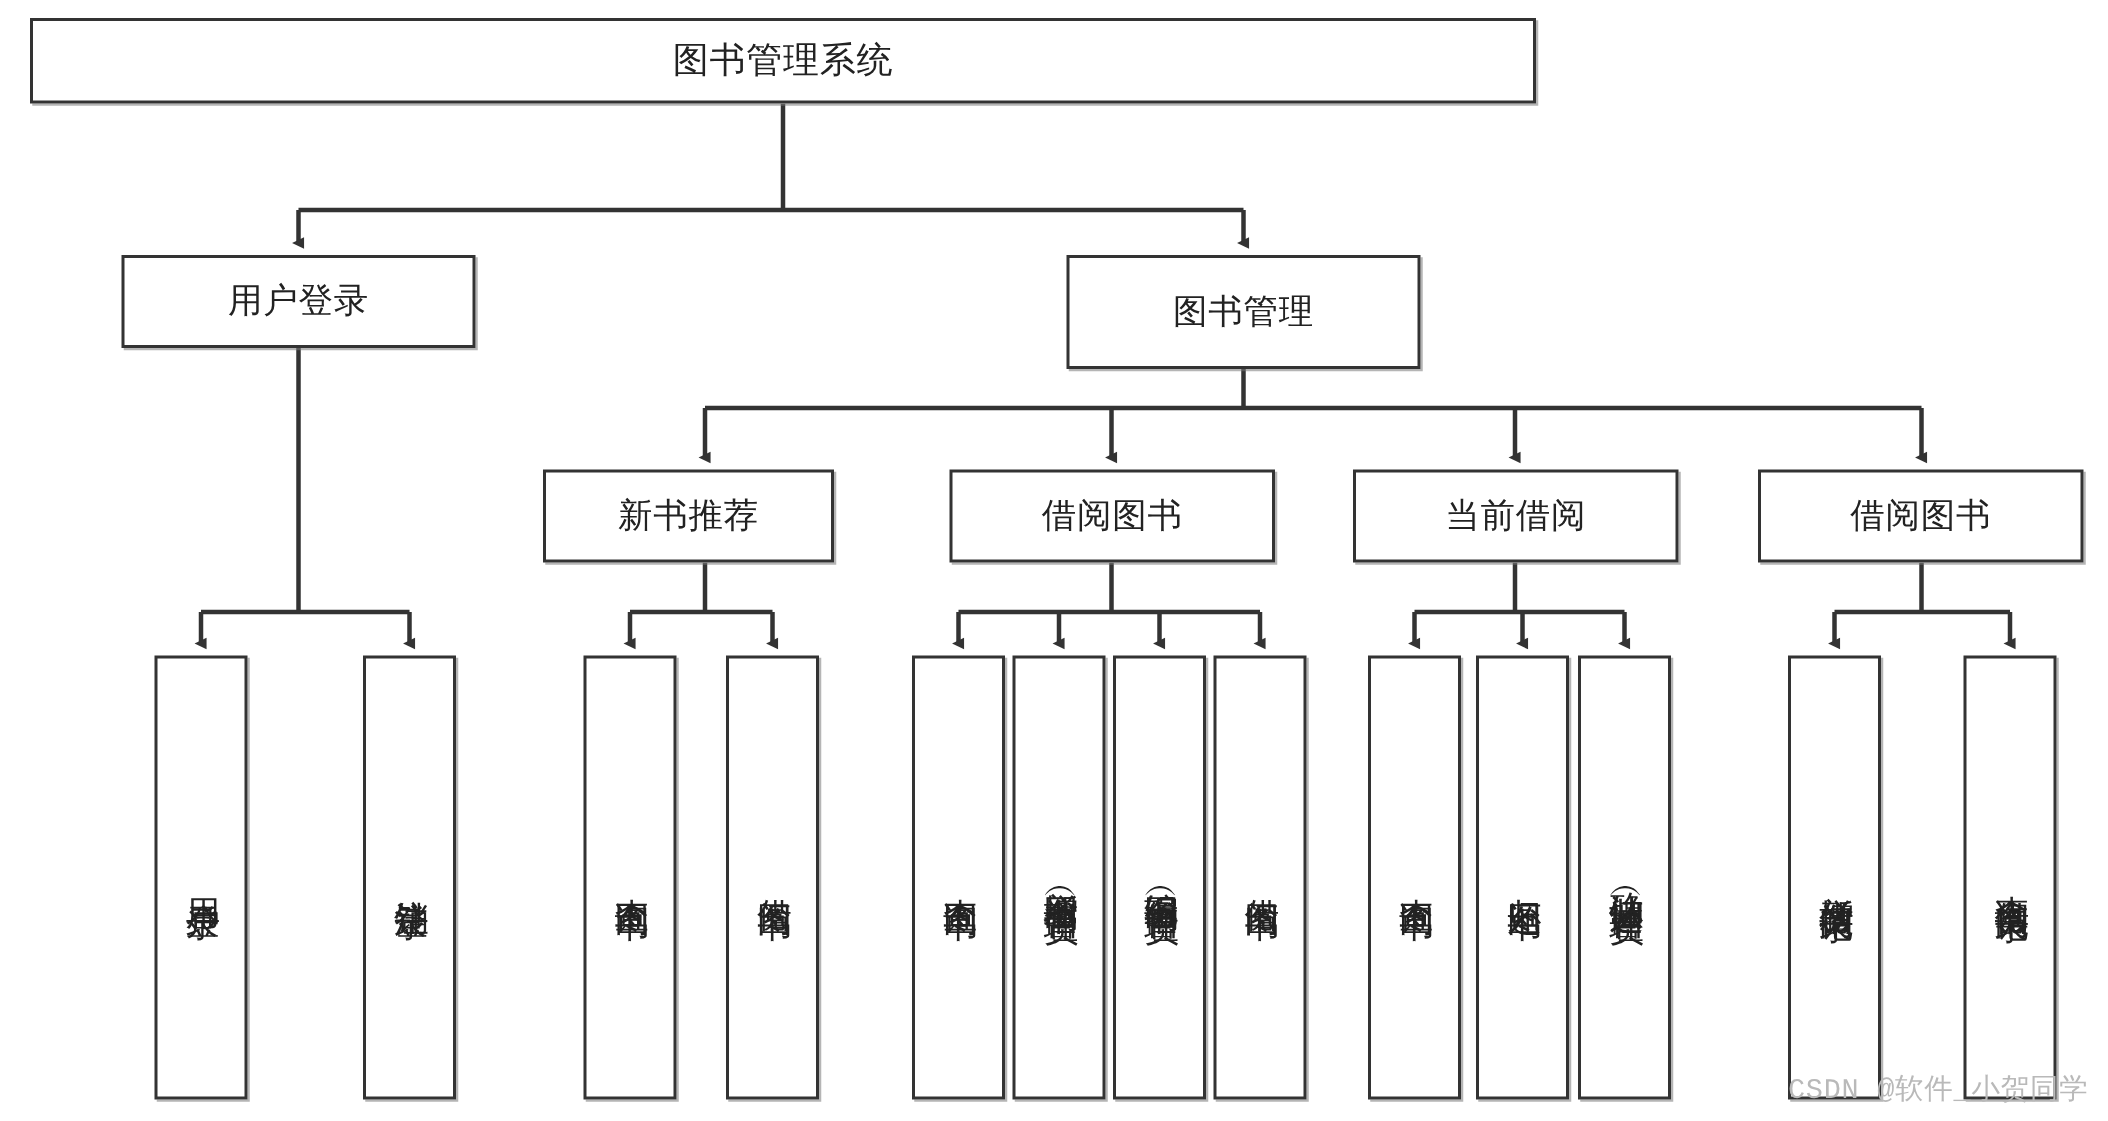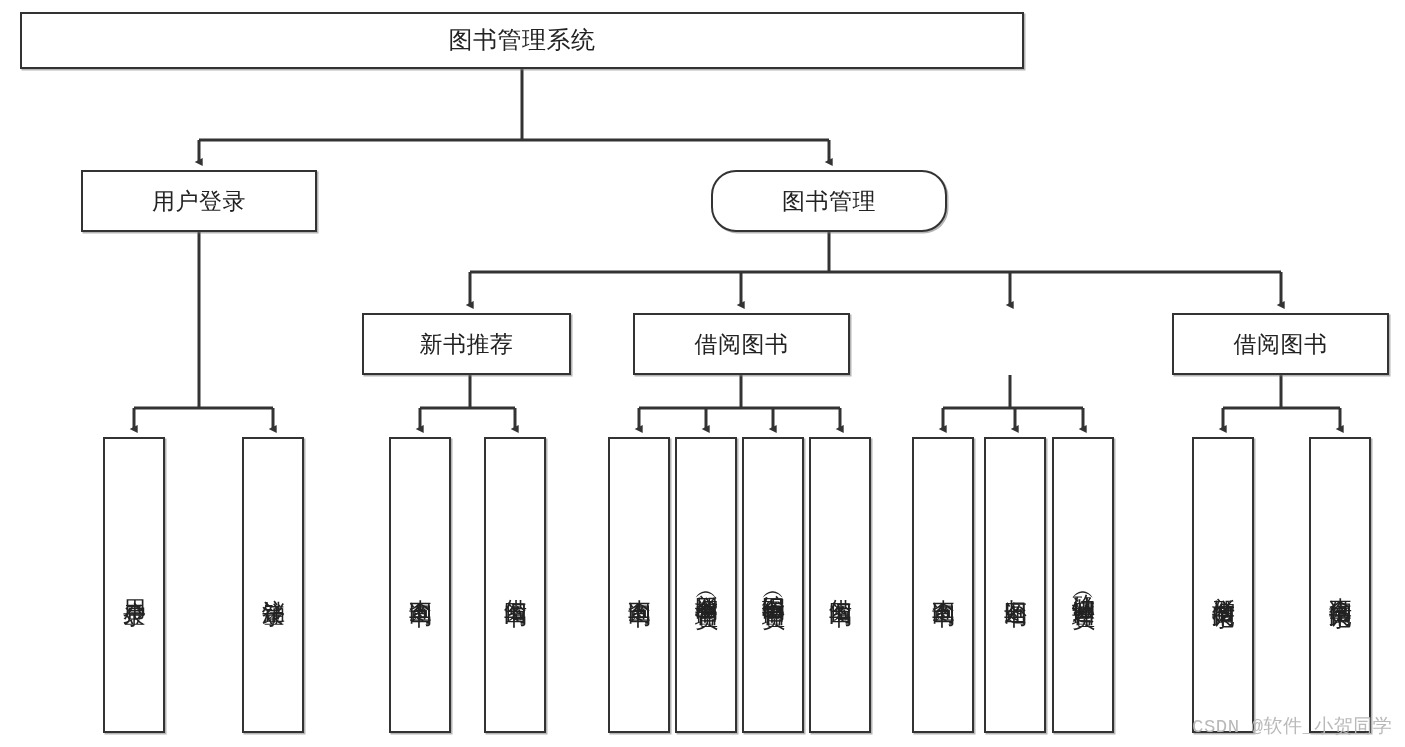--- a/index.html
+++ b/index.html
@@ -122,29 +122,32 @@
     </g>
   </svg>
 
   <div class="node horiz root" style="left: 20px; top: 12px; width: 1004px; height: 57px;">
     <span class="label">图书管理系统</span>
   </div>
 
   <div class="node horiz" style="left: 81px; top: 170px; width: 236px; height: 62px;">
     <span class="label">用户登录</span>
   </div>
-  <div class="node horiz" style="left: 711px; top: 170px; width: 236px; height: 62px; border-radius: 25px;">
+  <div class="node horiz" style="left: 711px; top: 170px; width: 236px; height: 76px;">
     <span class="label">图书管理</span>
   </div>
 
-  <div class="node horiz" style="left: 362px; top: 313px; width: 209px; height: 62px;">
+  <div class="node horiz" style="left: 362px; top: 313px; width: 194px; height: 62px;">
     <span class="label">新书推荐</span>
   </div>
   <div class="node horiz" style="left: 633px; top: 313px; width: 217px; height: 62px;">
     <span class="label">借阅图书</span>
+  </div>
+  <div class="node horiz" style="left: 902px; top: 313px; width: 217px; height: 62px;">
+    <span class="label">当前借阅</span>
   </div>
   <div class="node horiz" style="left: 1172px; top: 313px; width: 217px; height: 62px;">
     <span class="label">借阅图书</span>
   </div>
 
   <div class="node vert" style="left: 103px; top: 437px; width: 62px; height: 296px;">
     <span class="label">用户登录</span>
   </div>
   <div class="node vert" style="left: 242px; top: 437px; width: 62px; height: 296px;">
     <span class="label">注销登录</span>

